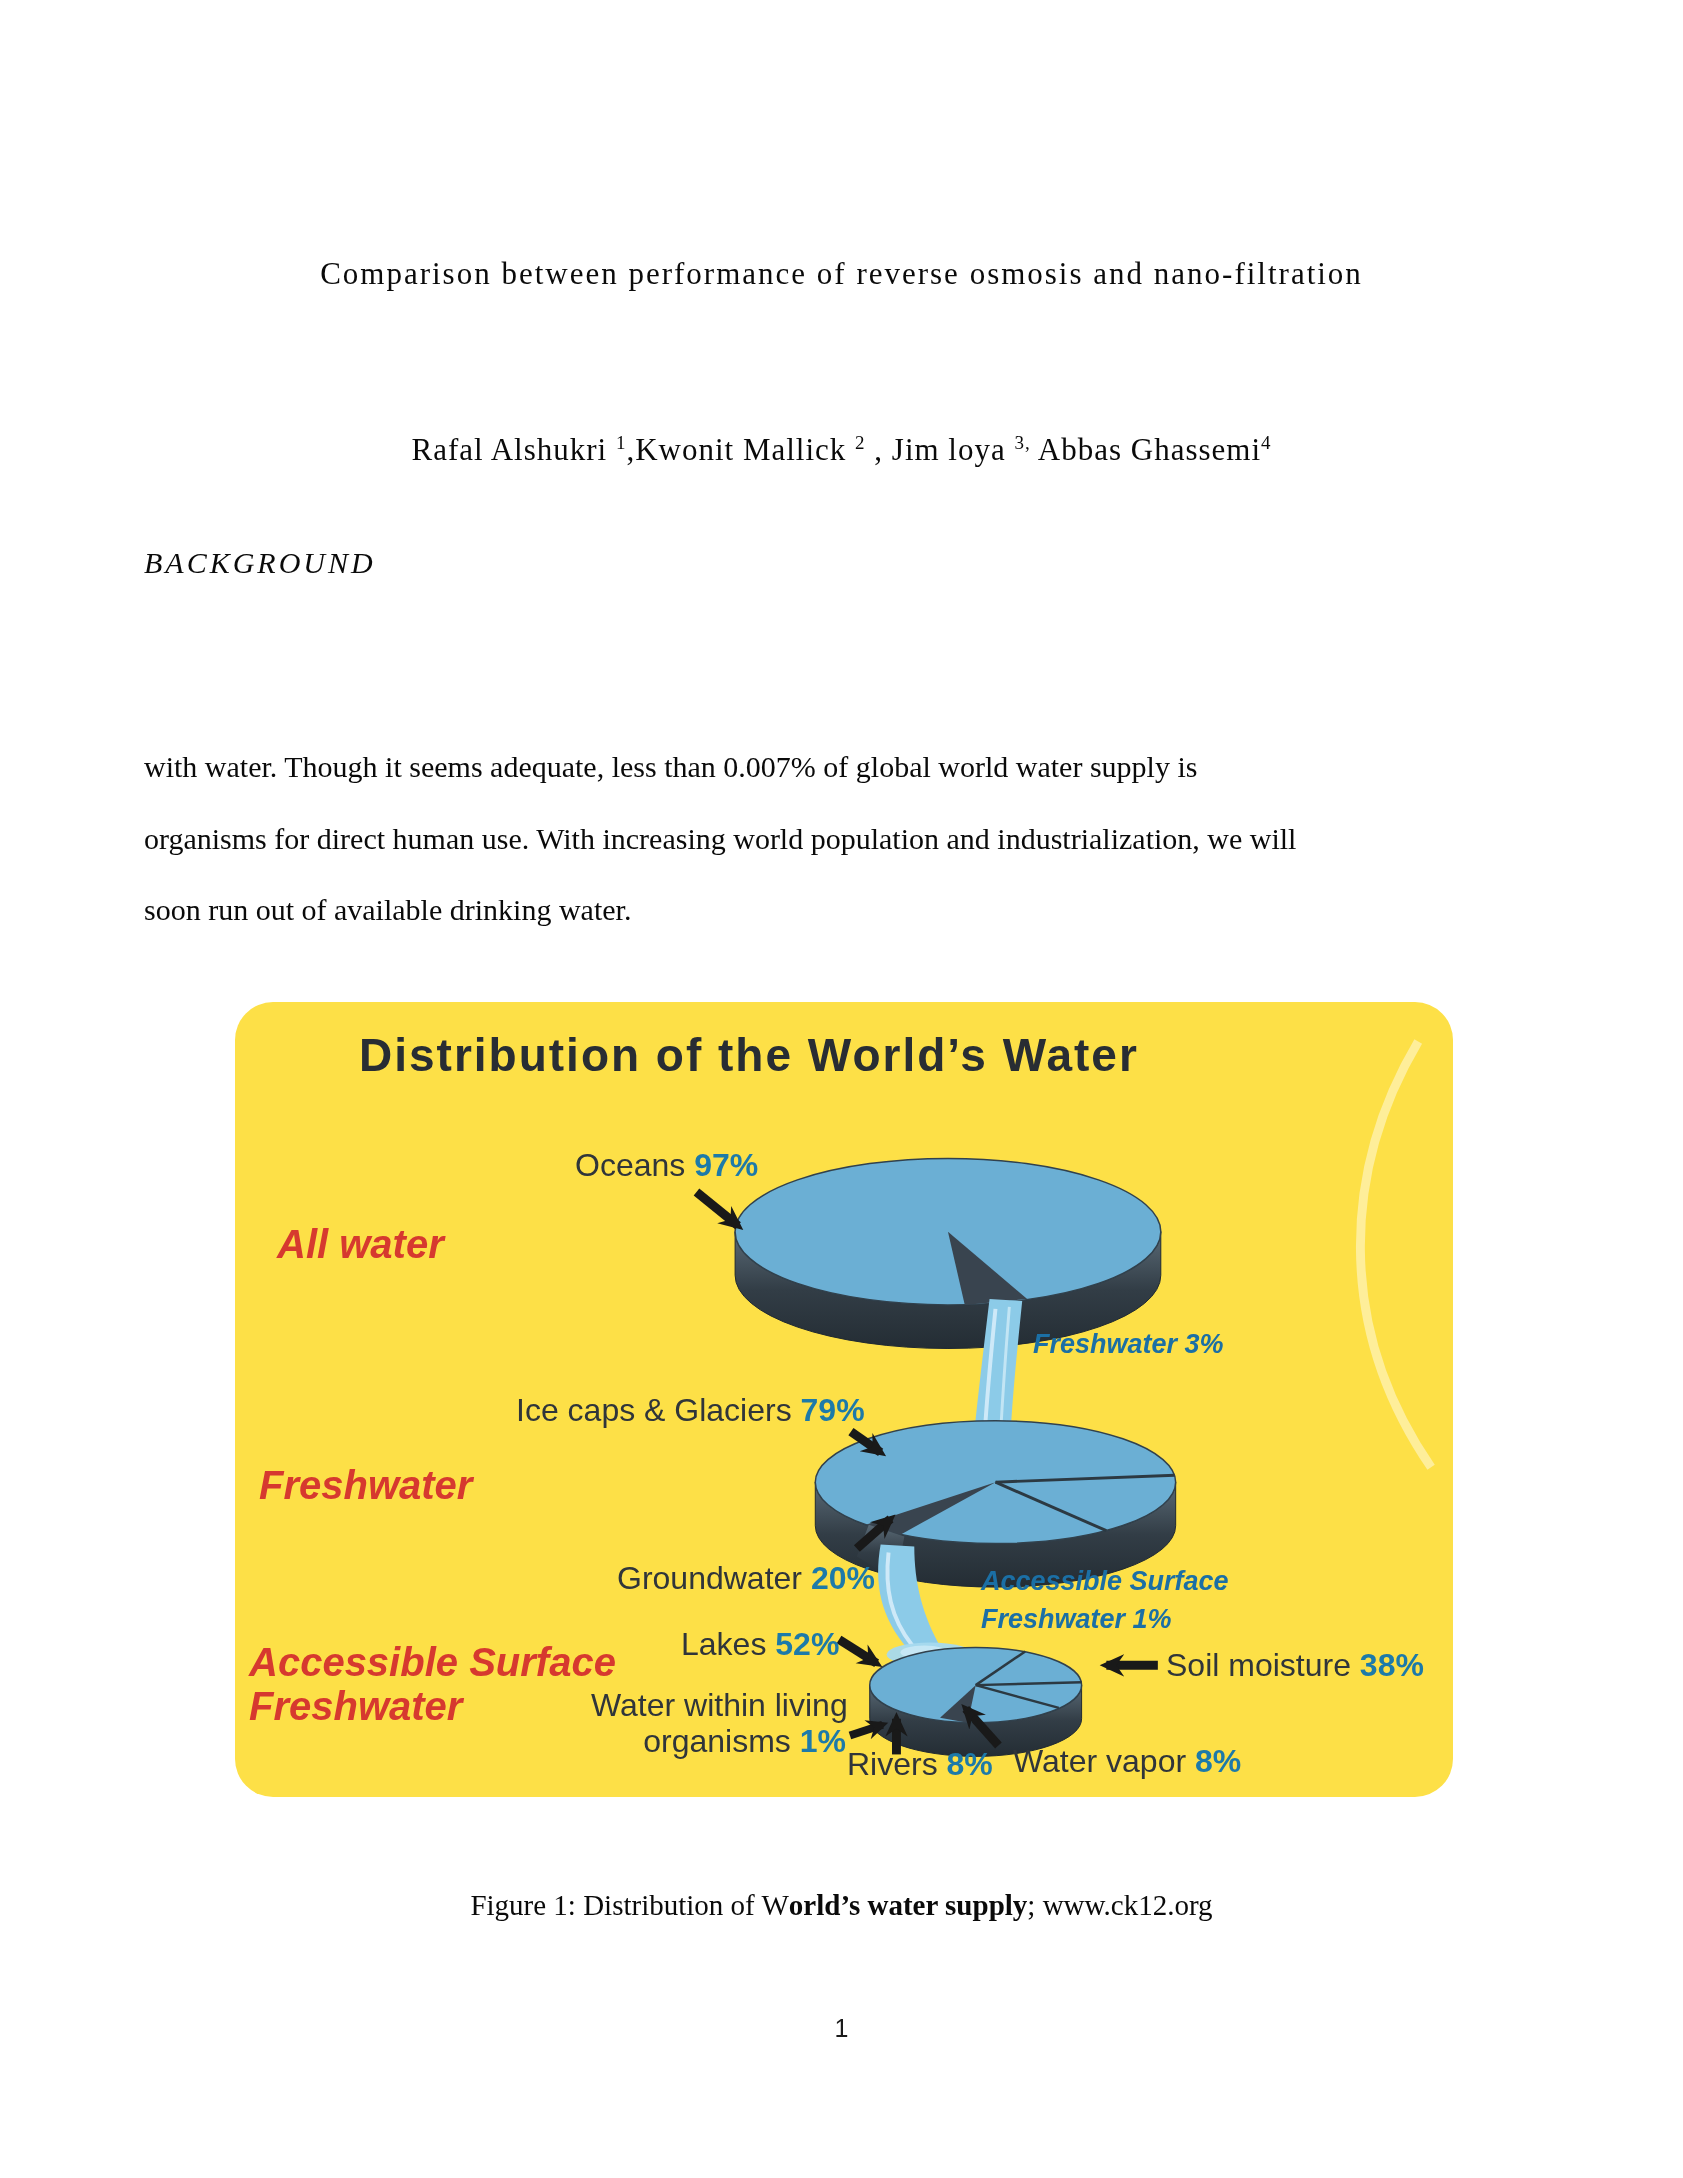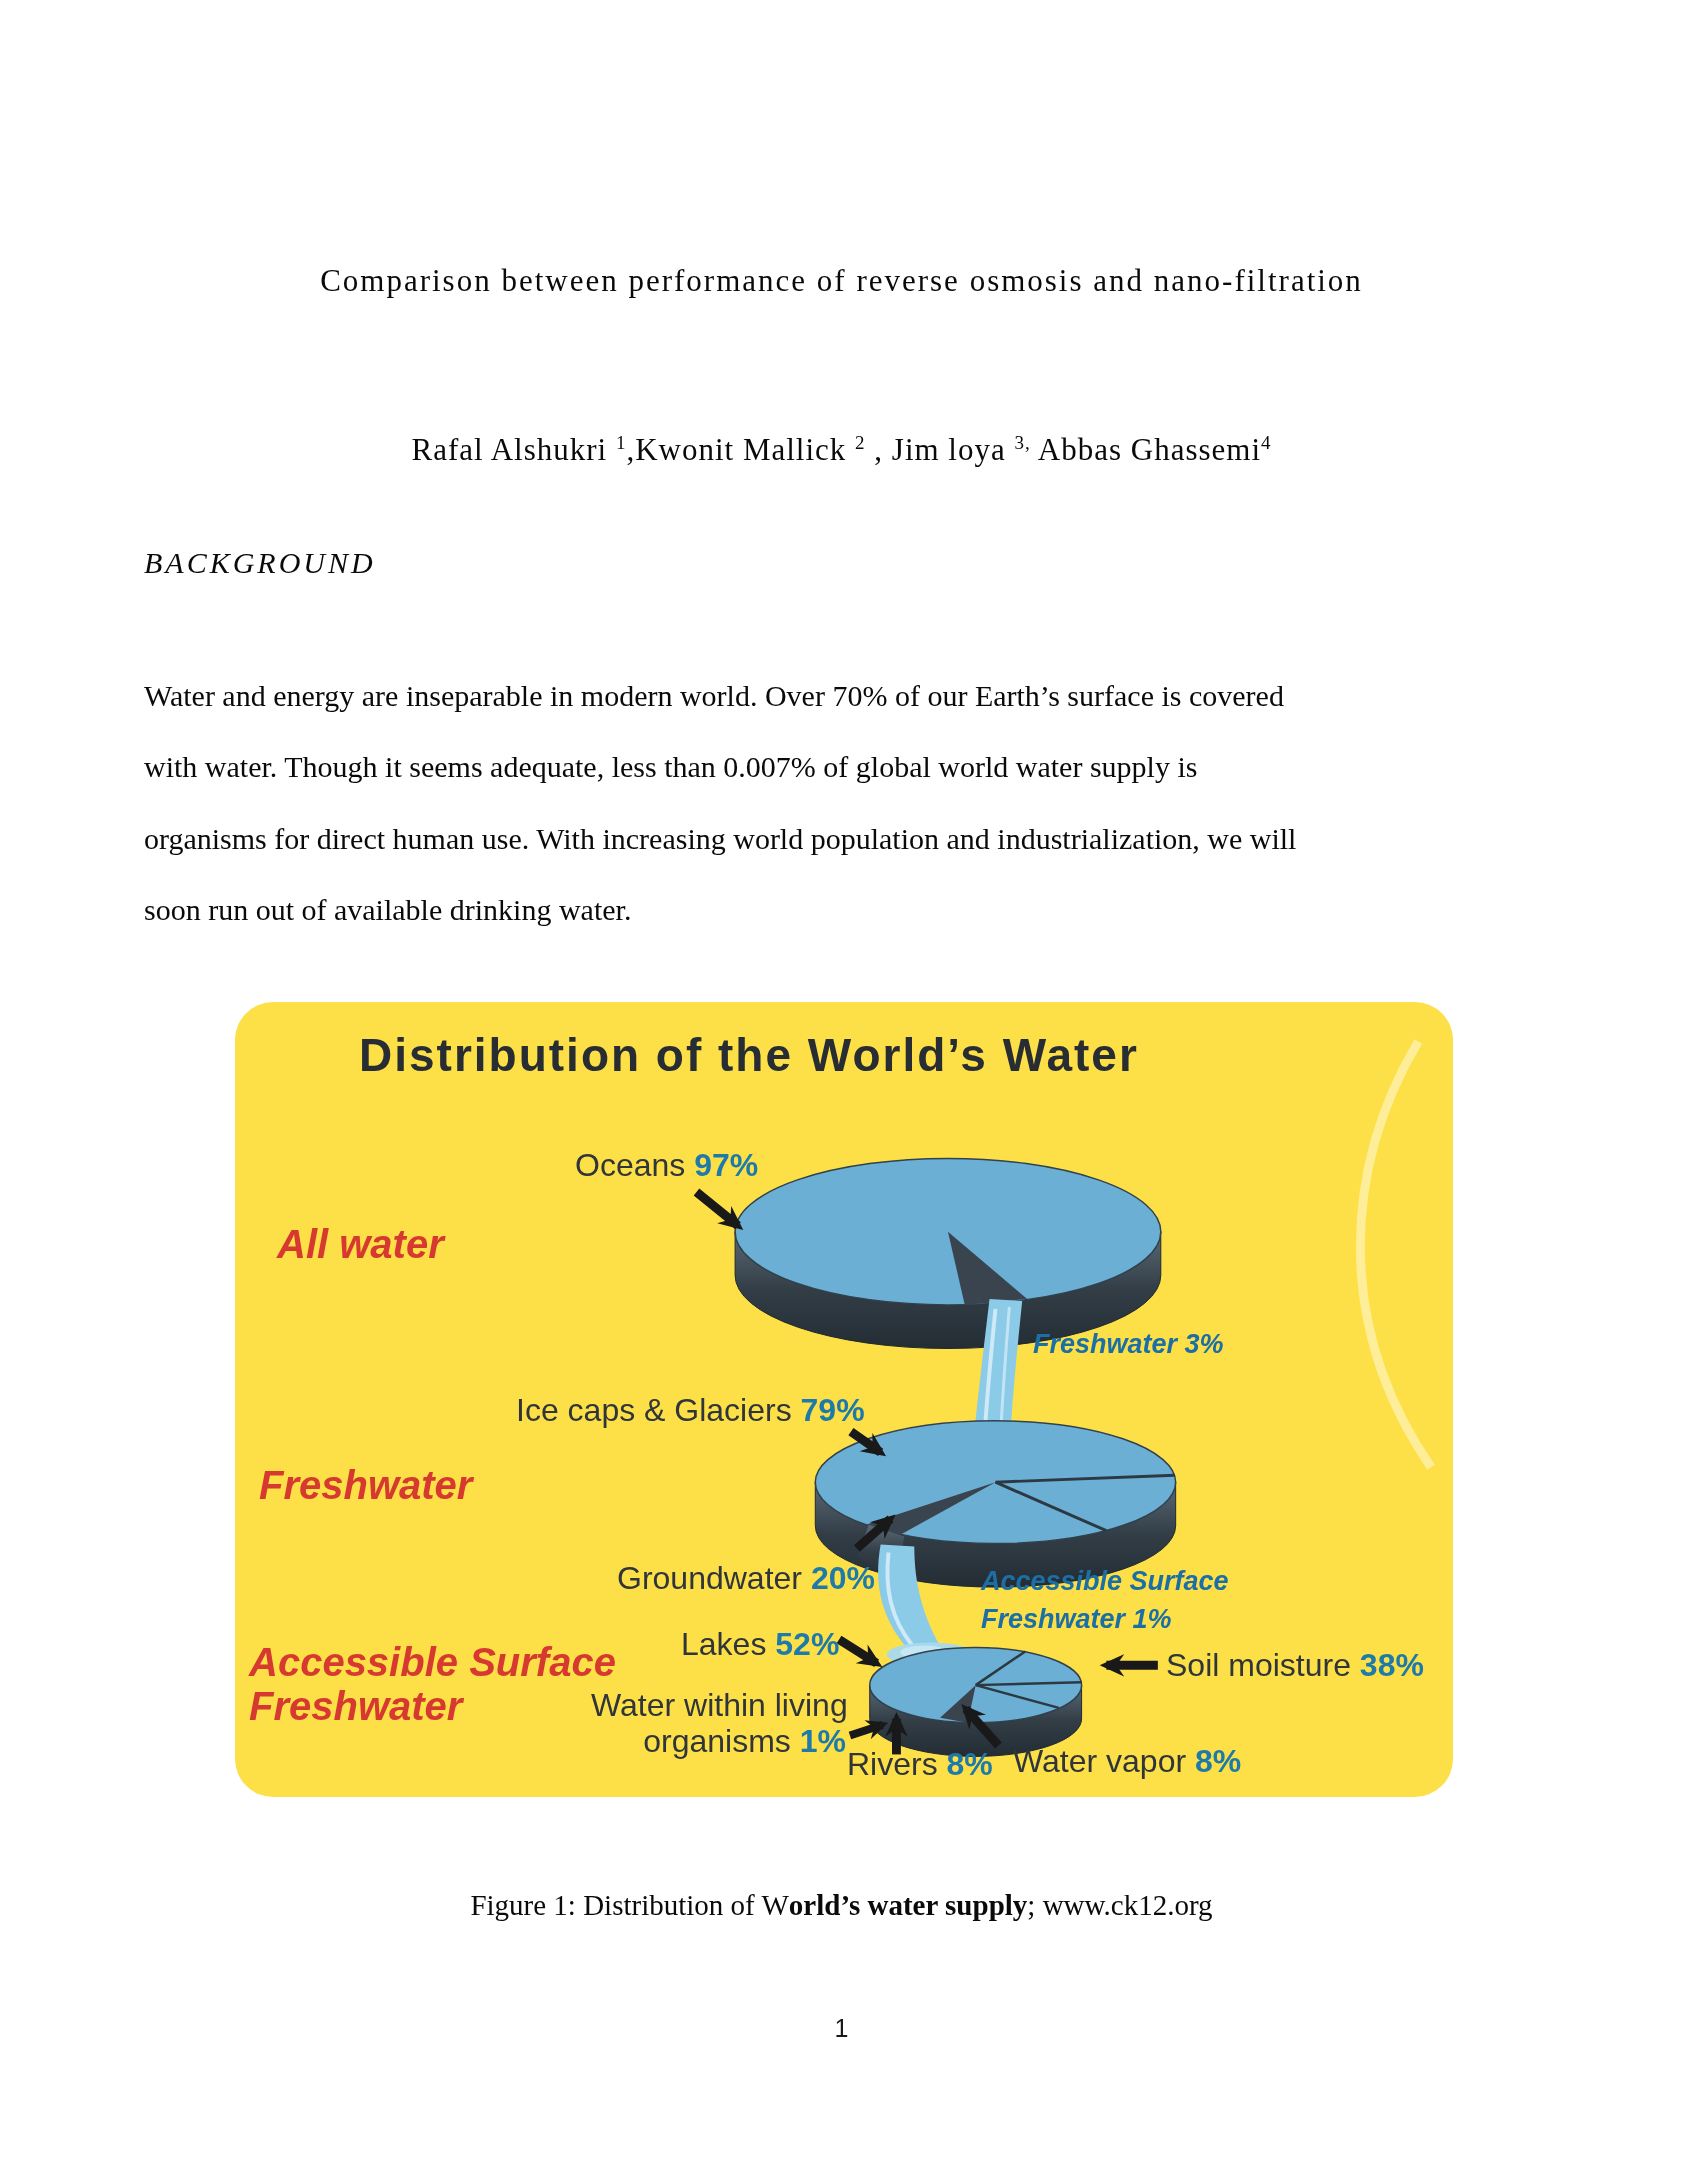--- a/index.html
+++ b/index.html
@@ -32,29 +32,28 @@
   .dark-label{font-size:32px;color:#30353a;white-space:nowrap;}
   .pct{color:#1d7aa9;font-weight:700;}
   .red-label{color:#d6392f;font-weight:bold;font-style:italic;white-space:nowrap;}
   .blue-label{color:#1b6fa5;font-style:italic;font-weight:600;font-size:27px;white-space:nowrap;}
 </style>
 </head>
 <body>
 
 <div class="page">
 
-  <div class="abs center-line doc-title" style="top:263px">Comparison between performance of reverse osmosis and nano-filtration</div>
+  <div class="abs center-line doc-title" style="top:256px">Comparison between performance of reverse osmosis and nano-filtration</div>
 
   <div class="abs center-line authors" style="top:432px">
     <span>Rafal Alshukri </span><sup>1</sup><span>,Kwonit Mallick </span><sup>2</sup><span> , Jim loya </span><sup>3,</sup><span> Abbas Ghassemi</span><sup>4</sup>
   </div>
 
   <div class="abs section-head" style="left:144px;top:546px">BACKGROUND</div>
 
-  <div class="abs body-line" style="left:144px;top:679px">Water and energy are inseparable in modern world. Over 70% of our Earth’s surface is covered</div>
   <div class="abs body-line" style="left:144px;top:750px">with water. Though it seems adequate, less than 0.007% of global world water supply is</div>
   <div class="abs body-line" style="left:144px;top:822px">organisms for direct human use. With increasing world population and industrialization, we will</div>
   <div class="abs body-line" style="left:144px;top:893px">soon run out of available drinking water.</div>
 
   <div class="abs figure-box">
 
     <svg class="fig-svg" viewBox="0 0 1230 803">
       <defs>
         <linearGradient id="sg" x1="0" y1="0" x2="0" y2="1">
           <stop offset="0" stop-color="#5a6a76"></stop>

